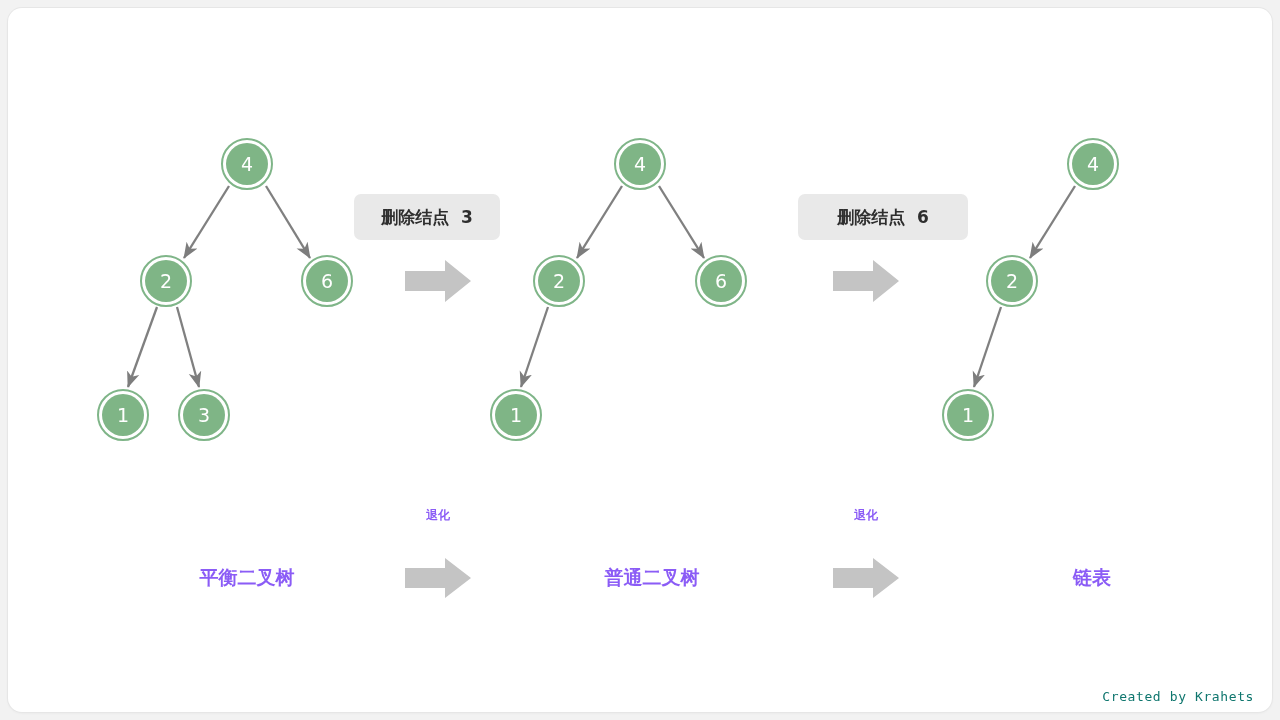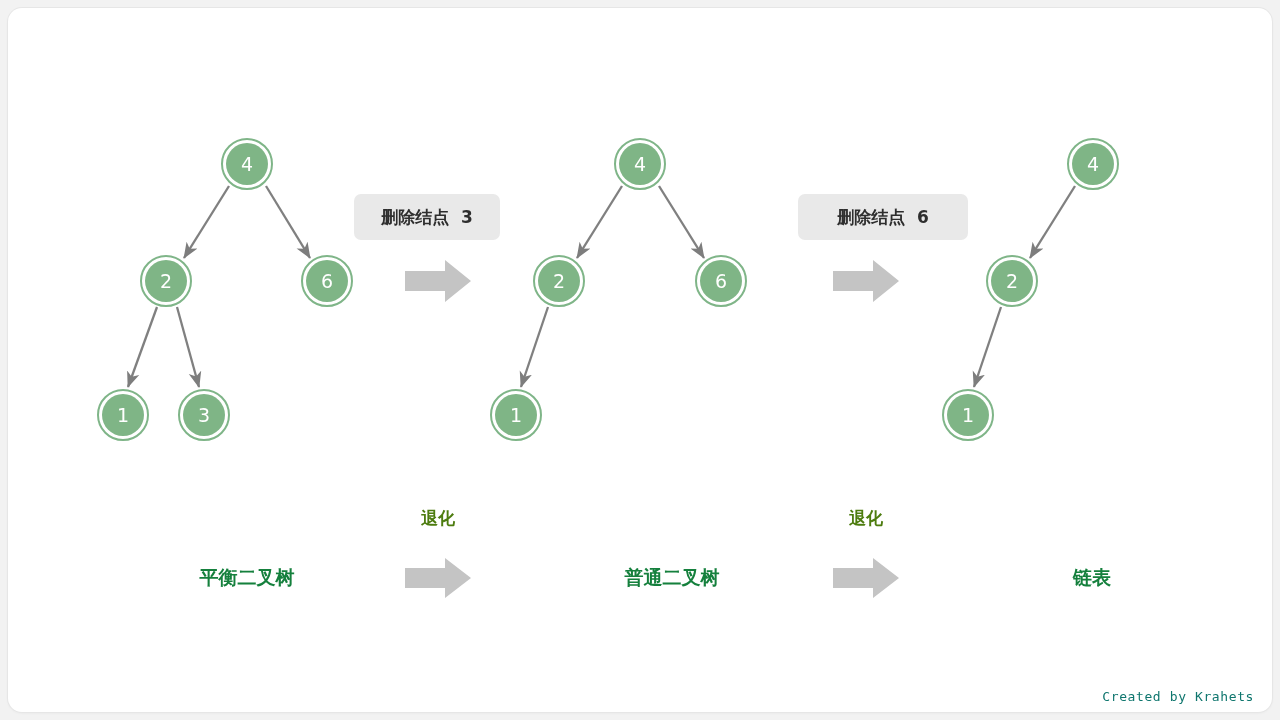--- a/index.html
+++ b/index.html
@@ -93,31 +93,31 @@
   
   .blockarrow {
     position: absolute;
     z-index: 4;
   }
   
   .caption {
     position: absolute;
     font-size: 19px;
     font-weight: bold;
-    color: #15803d;
+    color: #8b5cf6;
     text-align: center;
     white-space: nowrap;
     font-family: "DejaVu Sans", "Liberation Sans", sans-serif;
     z-index: 6;
   }
   .minor-label {
     position: absolute;
-    font-size: 17px;
+    font-size: 12px;
     font-weight: bold;
-    color: #4d7c0f;
+    color: #8b5cf6;
     text-align: center;
     white-space: nowrap;
     font-family: "DejaVu Sans", "Liberation Sans", sans-serif;
     z-index: 6;
   }
   
   #watermark {
     position: absolute;
     right: 26px;
     bottom: 16px;
@@ -243,21 +243,21 @@
     <svg class="blockarrow" style="left:405px;top:556px;" width="66" height="44" viewBox="0 0 66 44">
       <path d="M0,12 L40,12 L40,2 L66,22 L40,42 L40,32 L0,32 Z" fill="#c4c4c4"></path>
     </svg>
     <svg class="blockarrow" style="left:833px;top:556px;" width="66" height="44" viewBox="0 0 66 44">
       <path d="M0,12 L40,12 L40,2 L66,22 L40,42 L40,32 L0,32 Z" fill="#c4c4c4"></path>
     </svg>
 
     <div class="caption" style="left:147px;top:565px;width:200px;">
       <span>平衡二叉树</span>
     </div>
-    <div class="caption" style="left:572px;top:565px;width:200px;">
+    <div class="caption" style="left:552px;top:565px;width:200px;">
       <span>普通二叉树</span>
     </div>
     <div class="caption" style="left:992px;top:565px;width:200px;">
       <span>链表</span>
     </div>
 
     <div id="watermark">Created by Krahets</div>
 
   </div>
 </div>

